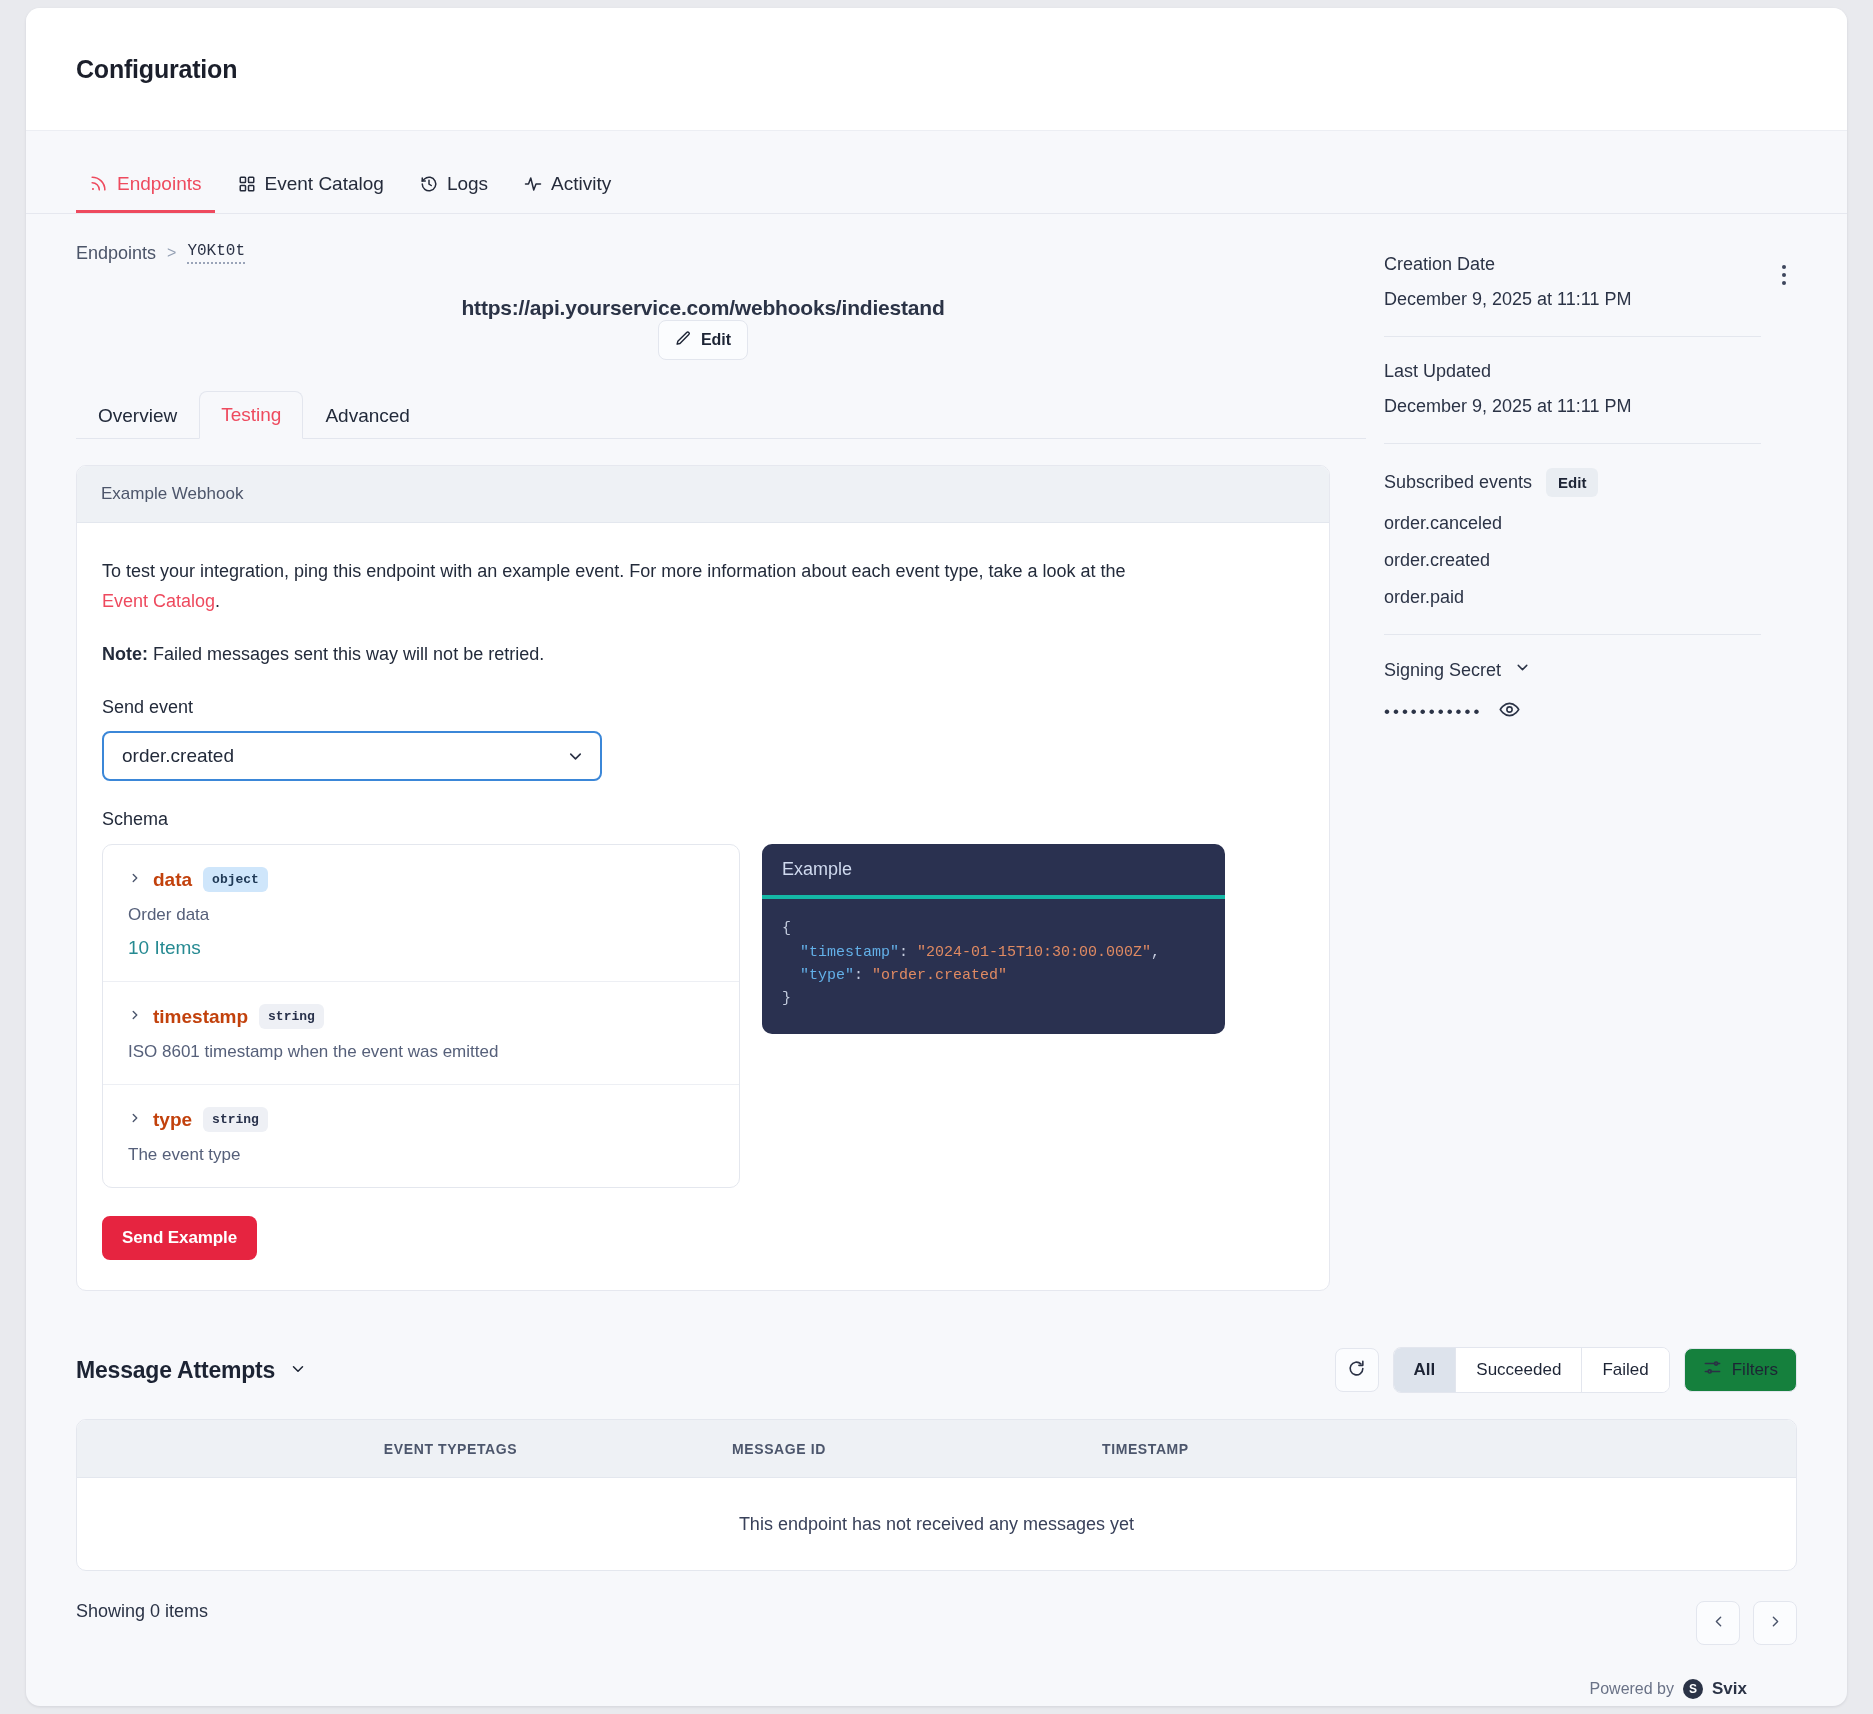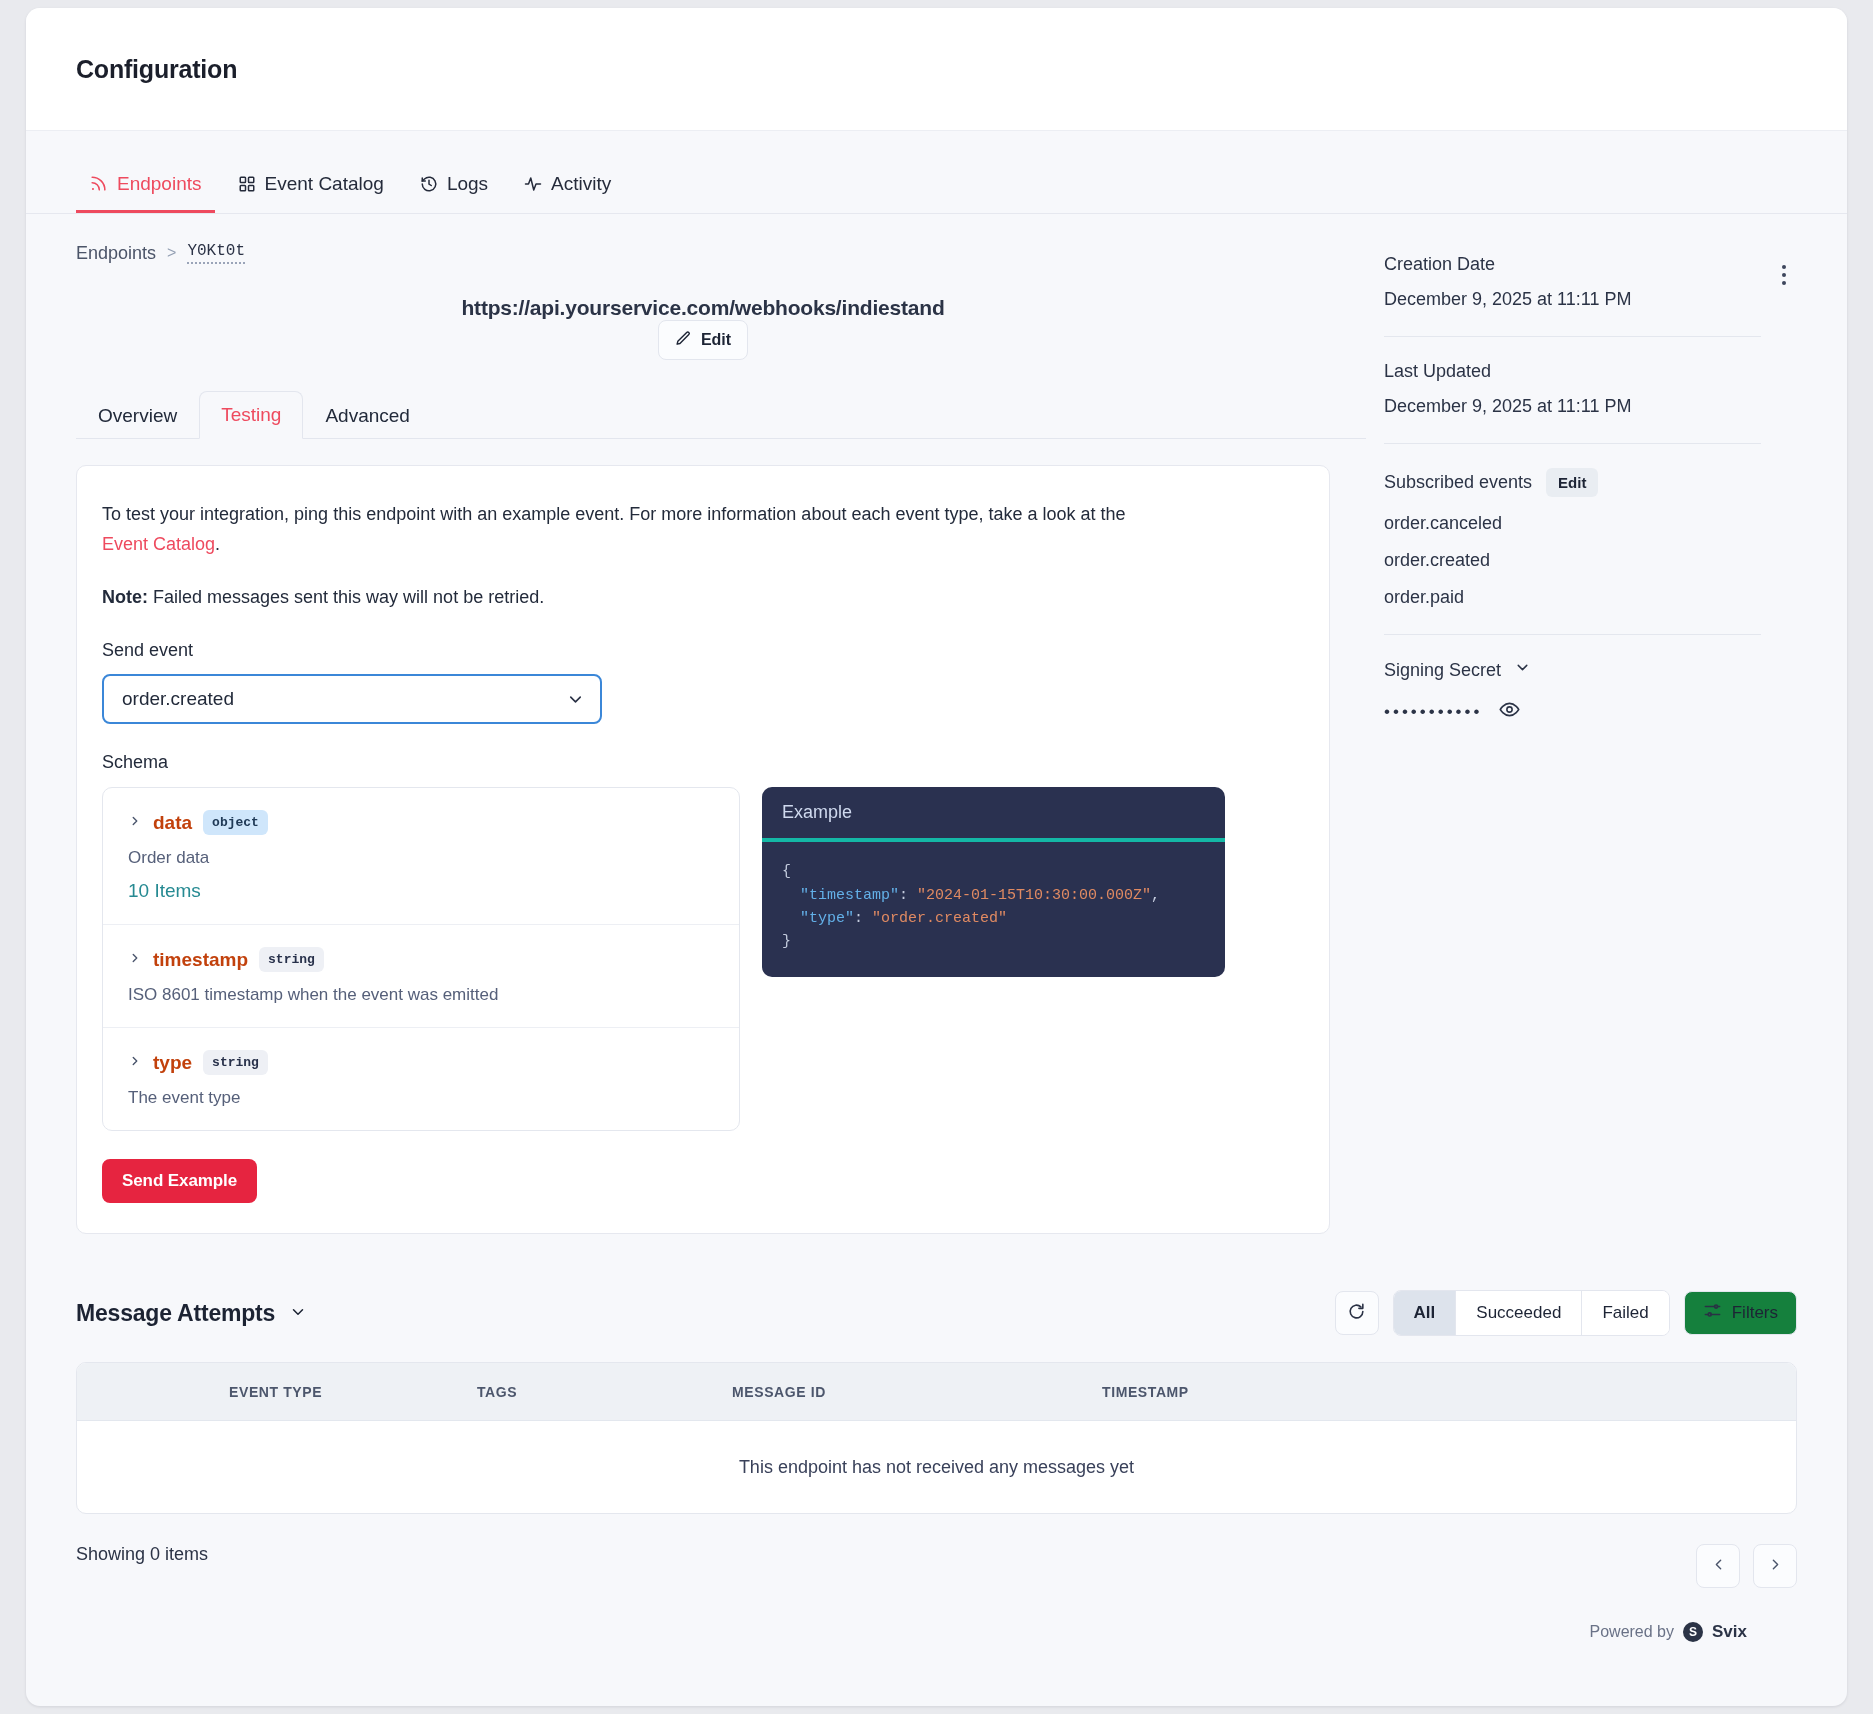--- a/index.html
+++ b/index.html
@@ -211,21 +211,21 @@
     height: 44px; padding: 0 18px; border: 1px solid #e3e6ee; border-radius: 8px;
     background: #15803d; font-size: 17px; color: #1d2435; cursor: pointer;
   }
 
   .table {
     margin-top: 26px; background: #fff;
     border: 1px solid #e4e7ee; border-radius: 10px; overflow: hidden;
   }
   .thead { background: #eef1f5; border-bottom: 1px solid #e3e7ee; display: flex; height: 58px; align-items: center;}
   .th { font-size: 14px; font-weight: 700; letter-spacing: .6px; color: #4c566c; }
-  .th.c1 { width: 400px; padding-left: 152px; }
+  .th.c1 { width: 400px; padding-left: 152px; text-align: right; }
   .th.c2 { width: 255px; }
   .th.c3 { width: 370px; }
   .th.c4 { flex: 1; }
   .tbody-empty {
     height: 92px; display: flex; align-items: center; justify-content: center;
     font-size: 18px; color: #39415a;
   }
   .showing { margin-top: 30px; display: flex; justify-content: space-between; }
   .showing-txt { font-size: 18px; color: #2b3346; }
   .pager { display: flex; gap: 13px; }
@@ -322,20 +322,21 @@
         </div>
       </div>
 
       <div class="subtabs">
         <div class="subtab">Overview</div>
         <div class="subtab active">Testing</div>
         <div class="subtab">Advanced</div>
       </div>
 
       <div class="card">
+        <div class="card-head">Example Webhook</div>
         <div class="card-body">
 
           <div class="para">
             <span>To test your integration, ping this endpoint with an example event. For more information about each event type, take a look at the </span><a>Event Catalog</a><span>.</span>
           </div>
 
           <div class="note">
             <b>Note:</b><span> Failed messages sent this way will not be retried.</span>
           </div>
 

